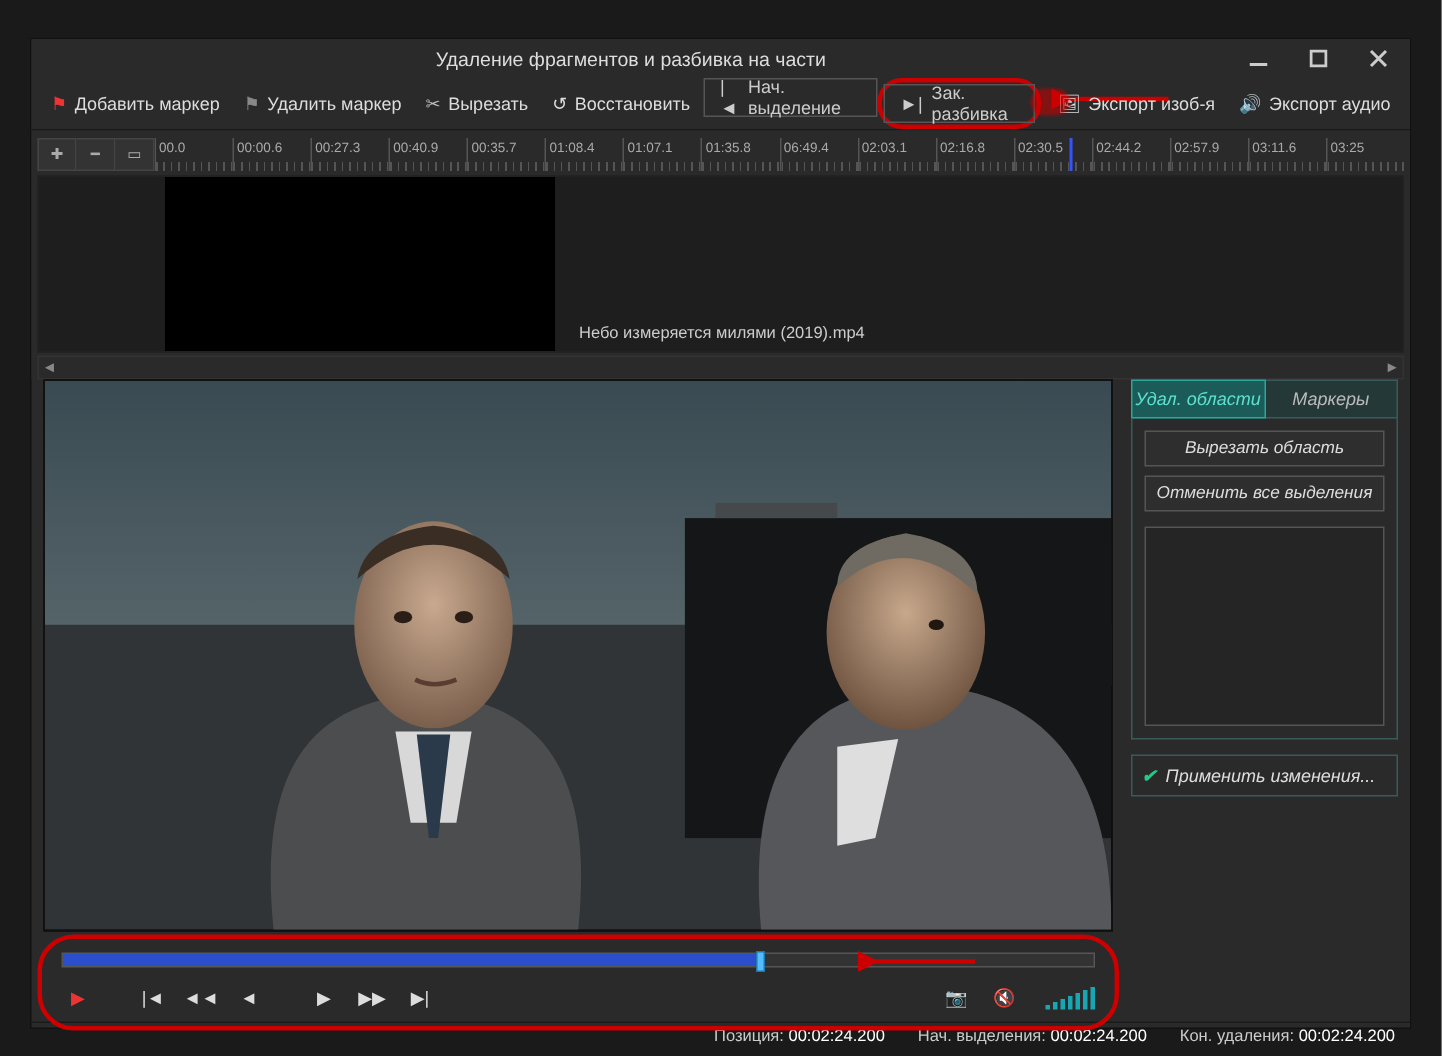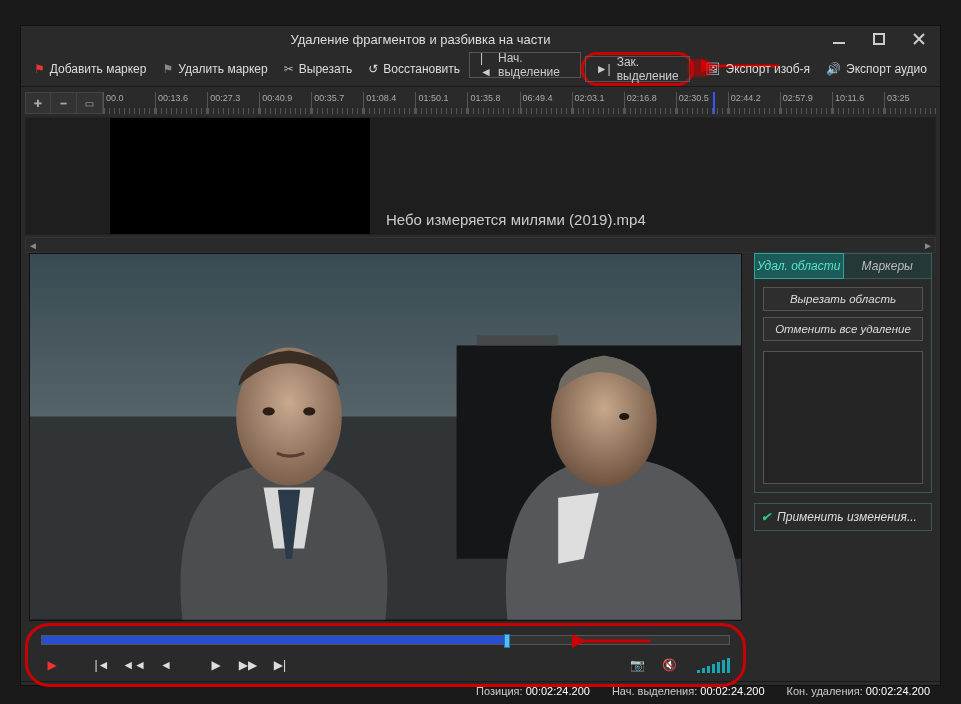--- a/index.html
+++ b/index.html
@@ -27,21 +27,21 @@
 .tl-icon { width: 26px; height: 22px; border: 1px solid #444; background: #333; display: inline-flex; align-items: center; justify-content: center; font-size: 10px; color: #aaa; }
 .tl-icon + .tl-icon { border-left: none; }
 .ruler { flex: 1; height: 22px; position: relative; background: #2a2a2a; overflow: hidden; }
 .ruler-ticks { position: absolute; inset: 0; display: flex; }
 .tick { flex: 1; position: relative; border-left: 1px solid #555; }
 .tick span { position: absolute; top: 1px; left: 2px; font-size: 9px; color: #aaa; }
 .tick::after { content:""; position: absolute; bottom: 0; left: 0; right: 0; height: 6px; background: repeating-linear-gradient(to right, #555 0 1px, transparent 1px 5px); }
 .playhead-vert { position: absolute; top: 0; bottom: -156px; width: 2px; background: #35f; left: 73.2%; }
 .track { height: 118px; background: #1e1e1e; margin: 2px 0 0 0; position: relative; border: 1px solid #222; overflow: hidden; }
 .clip { position: absolute; left: 84px; top: 0; bottom: 0; width: 260px; background: #000; }
-.track-label { position: absolute; left: 360px; bottom: 6px; font-size: 15px; color: #ccc; }
+.track-label { position: absolute; left: 360px; bottom: 6px; font-size: 11px; color: #ccc; }
 .hscroll { height: 16px; background: #2a2a2a; border: 1px solid #333; margin: 2px 0 0 0; display: flex; align-items: center; justify-content: space-between; padding: 0 2px; }
 .hscroll span { color: #888; font-size: 10px; }
 .midgap { height: 18px; }
 .content { flex: 1; display: flex; gap: 12px; padding: 0 8px; }
 .left { flex: 1; display: flex; flex-direction: column; }
 .video { flex: 1; background: #000; position: relative; min-height: 240px; border: 1px solid #111; overflow: hidden; }
 .video svg { width: 100%; height: 100%; display: block; }
 .controls-wrap { position: relative; margin-top: 8px; }
 .controls-oval { position: absolute; inset: -6px -4px -6px -4px; border: 3px solid #c00; border-radius: 24px; pointer-events: none; }
 .controls { padding: 6px 12px 6px 12px; }
@@ -112,21 +112,21 @@
       <span>Восстановить</span>
     </div>
     <div class="sel-group" style="position:relative;">
       <div class="sel-btn">
         <span>|◄</span>
         <span>Нач. выделение</span>
       </div>
       <div class="highlight-oval">
         <div class="sel-btn">
           <span>►|</span>
-          <span>Зак. выделение</span>
+          <span>Зак. разбивка</span>
         </div>
       </div>
       <div class="arrow-red" style="left:232px; top:6px;">
         <svg width="80" height="16">
               <defs>
                 <marker id="ah1" markerWidth="8" markerHeight="8" refX="2" refY="4" orient="auto">
                   <path d="M8 0 L0 4 L8 8 Z" fill="#c00"></path>
                 </marker>
               </defs>
               <line x1="78" y1="8" x2="8" y2="8" stroke="#c00" stroke-width="3" marker-end="url(#ah1)"></line>
@@ -148,36 +148,36 @@
     <div class="tl-toolbar">
       <div class="tl-icon">✚</div>
       <div class="tl-icon">━</div>
       <div class="tl-icon">▭</div>
       <div class="ruler">
         <div class="ruler-ticks" id="ruler-ticks">
               <div class="tick">
                 <span>00.0</span>
               </div>
               <div class="tick">
-                <span>00:13.6</span>
+                <span>00:00.6</span>
               </div>
               <div class="tick">
                 <span>00:27.3</span>
               </div>
               <div class="tick">
                 <span>00:40.9</span>
               </div>
               <div class="tick">
                 <span>00:35.7</span>
               </div>
               <div class="tick">
                 <span>01:08.4</span>
               </div>
               <div class="tick">
-                <span>01:50.1</span>
+                <span>01:07.1</span>
               </div>
               <div class="tick">
                 <span>01:35.8</span>
               </div>
               <div class="tick">
                 <span>06:49.4</span>
               </div>
               <div class="tick">
                 <span>02:03.1</span>
               </div>
@@ -187,21 +187,21 @@
               <div class="tick">
                 <span>02:30.5</span>
               </div>
               <div class="tick">
                 <span>02:44.2</span>
               </div>
               <div class="tick">
                 <span>02:57.9</span>
               </div>
               <div class="tick">
-                <span>10:11.6</span>
+                <span>03:11.6</span>
               </div>
               <div class="tick">
                 <span>03:25</span>
               </div>
             </div>
         <div class="playhead-vert"></div>
       </div>
     </div>
     <div class="track">
       <div class="clip"></div>
@@ -303,21 +303,21 @@
       </div>
     </div>
 
     <div class="right">
       <div class="tabs">
         <div class="tab active">Удал. области</div>
         <div class="tab">Маркеры</div>
       </div>
       <div class="panel">
         <div class="pbutton">Вырезать область</div>
-        <div class="pbutton">Отменить все удаление</div>
+        <div class="pbutton">Отменить все выделения</div>
         <div class="listbox"></div>
       </div>
       <div class="apply" style="margin-top:10px;">
         <div class="apply-btn">
           <span class="check">✔</span>
           <span>Применить изменения...</span>
         </div>
       </div>
     </div>
   </div>

